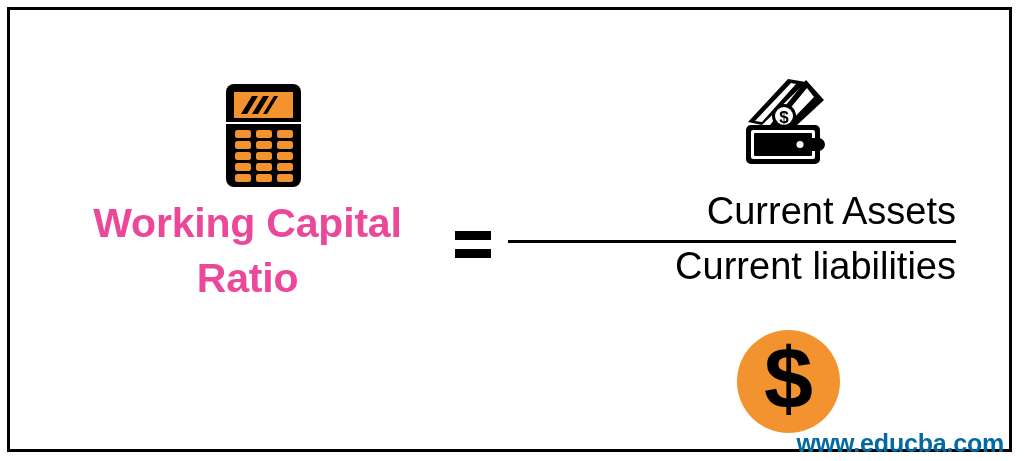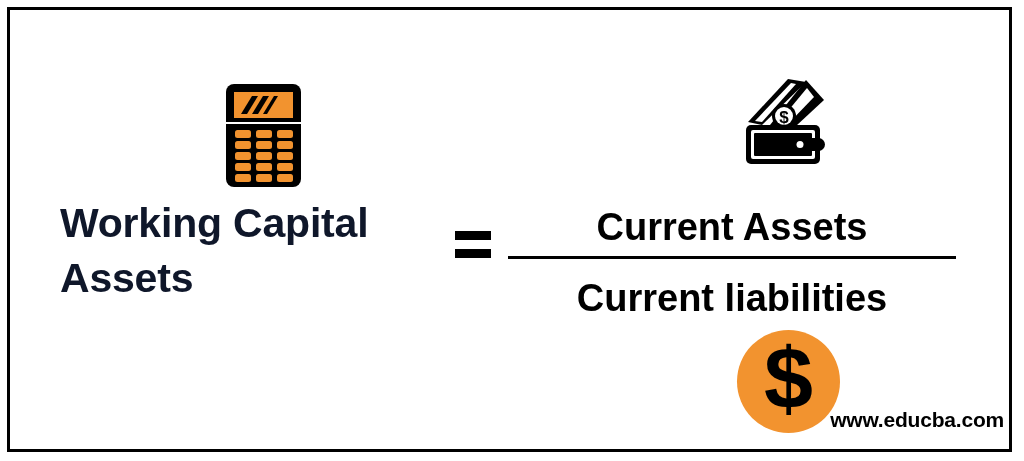--- a/index.html
+++ b/index.html
@@ -32,25 +32,25 @@
     left: 226px;
     top: 84px;
     width: 75px;
     height: 103px;
   }
   #lhs-label {
     position: absolute;
     left: 60px;
     top: 196px;
     width: 375px;
-    text-align: left;
+    text-align: center;
     font-size: 41px;
     font-weight: bold;
     line-height: 1.35;
-    color: #0f172a;
+    color: #ec4899;
     letter-spacing: -0.2px;
   }
 
   
   #equals-sign {
     position: absolute;
     left: 455px;
     top: 231px;
     width: 36px;
     height: 30px;
@@ -73,26 +73,25 @@
     width: 92px;
     height: 88px;
   }
   #fraction {
     position: absolute;
     left: 508px;
     top: 192px;
     width: 448px;
   }
   #numerator, #denominator {
-    text-align: center;
+    text-align: right;
     font-size: 38px;
-    font-weight: bold;
+    font-weight: normal;
     color: #000000;
     line-height: 1.0;
-    margin-top: 16px;
   }
   #numerator { padding-bottom: 10px; }
   #fraction-bar {
     width: 100%;
     height: 3px;
     background: #000000;
   }
   #denominator { padding-top: 4px; }
 
   #dollar-badge {
@@ -111,24 +110,24 @@
     font-weight: bold;
     color: #000000;
     line-height: 1;
     margin-top: -6px;
   }
 
   
   #watermark {
     position: absolute;
     right: 20px;
-    bottom: 29px;
-    font-size: 21px;
+    bottom: 3px;
+    font-size: 25px;
     font-weight: bold;
-    color: #000000;
+    color: #0369a1;
     letter-spacing: -0.2px;
   }
 </style>
 </head>
 <body>
 
 <div id="canvas">
 
   <div id="frame"></div>
 
@@ -163,21 +162,21 @@
 
         <rect x="9" y="90" width="16" height="8" rx="2.5"></rect>
         <rect x="30" y="90" width="16" height="8" rx="2.5"></rect>
         <rect x="51" y="90" width="16" height="8" rx="2.5"></rect>
       </g>
     </svg>
   </div>
 
   <div id="lhs-label">
     <div>Working Capital</div>
-    <div>Assets</div>
+    <div>Ratio</div>
   </div>
 
   <div id="equals-sign">
     <div class="bar top"></div>
     <div class="bar bottom"></div>
   </div>
 
   <div id="wallet-icon">
     <svg viewBox="0 0 92 88" width="92" height="88" xmlns="http://www.w3.org/2000/svg">
 

